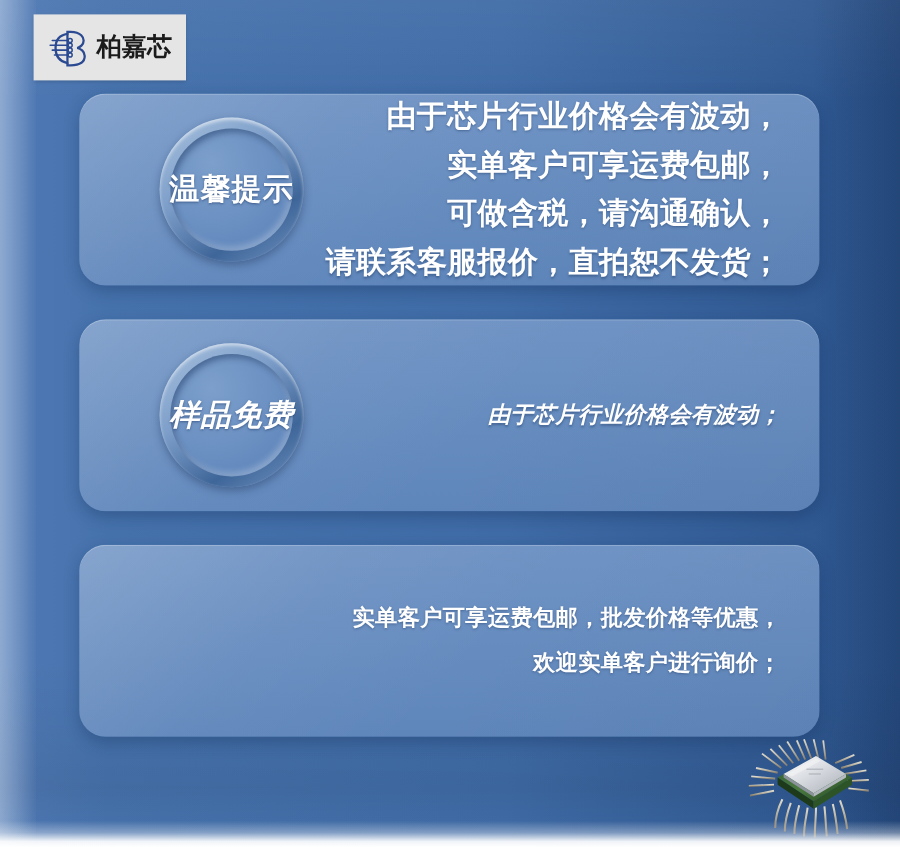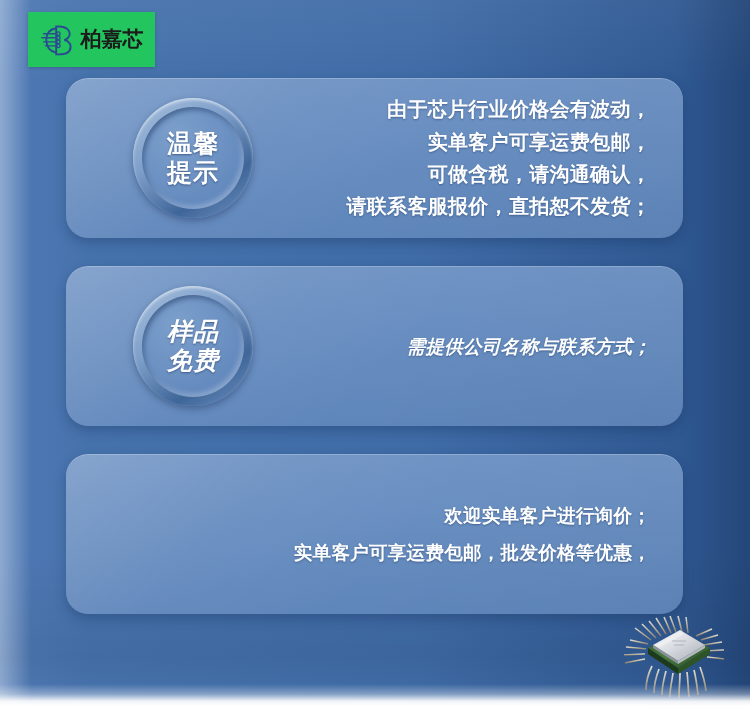--- a/index.html
+++ b/index.html
@@ -78,21 +78,21 @@
         rgba(10,30,66,0.22));
   }
 
   
   #logo-box {
     position: absolute;
     left: 28px;
     top: 12px;
     width: 127px;
     height: 55px;
-    background: #22c55e;
+    background: #e5e5e5;
     display: flex;
     align-items: center;
     justify-content: center;
     gap: 5px;
     box-shadow: 0 1px 3px rgba(0,0,0,0.18);
   }
   #logo-mark {
     width: 36px;
     height: 36px;
     flex: none;
@@ -155,21 +155,21 @@
     background:
       radial-gradient(circle at 34% 28%,
         #7c9fcb 0%,
         #6d92c3 45%,
         #6389bd 75%,
         #5d85ba 100%);
     box-shadow:
       inset 2px 3px 5px rgba(20,44,86,0.45),
       inset -2px -3px 5px rgba(255,255,255,0.28);
     display: flex;
-    flex-direction: column;
+    flex-direction: row;
     align-items: center;
     justify-content: center;
   }
   .badge-line {
     font-family: "DejaVu Sans", "Liberation Sans", sans-serif;
     font-size: 25px;
     font-weight: bold;
     color: #ffffff;
     line-height: 1.18;
     letter-spacing: 1px;
@@ -192,21 +192,21 @@
   .card-text .line {
     font-family: "DejaVu Sans", "Liberation Sans", sans-serif;
     font-size: 19px;
     font-weight: bold;
     color: #ffffff;
     line-height: 1.62;
     letter-spacing: 0.3px;
     white-space: nowrap;
     text-shadow: 0 1px 2px rgba(24,50,94,0.45);
   }
-  #card-1 .card-text .line { font-size: 20px; padding-left: 20px; }
+  #card-1 .card-text .line { font-size: 25px; padding-left: 20px; }
   #card-2 .card-text .line { font-size: 18.5px; line-height: 2.0; }
   #card-3 .card-text .line { font-size: 18.5px; line-height: 2.0; }
 
   
   #chip-photo {
     position: absolute;
     left: 604px;
     top: 612px;
     width: 132px;
     height: 92px;
@@ -262,28 +262,28 @@
   </div>
 
   <div class="card" id="card-2">
     <div class="badge">
       <div class="badge-inner">
         <span class="badge-line">样品</span>
         <span class="badge-line">免费</span>
       </div>
     </div>
     <div class="card-text">
-      <span class="line">需提供公司名称与联系方式；</span>
+      <span class="line">由于芯片行业价格会有波动；</span>
     </div>
   </div>
 
   <div class="card" id="card-3">
     <div class="card-text">
+      <span class="line">实单客户可享运费包邮，批发价格等优惠，</span>
       <span class="line">欢迎实单客户进行询价；</span>
-      <span class="line">实单客户可享运费包邮，批发价格等优惠，</span>
     </div>
   </div>
 
   <div id="chip-photo">
     <svg viewBox="0 0 132 92" width="132" height="92" aria-hidden="true">
       <defs>
         <linearGradient id="lidG" x1="0" y1="0" x2="1" y2="1">
           <stop offset="0%" stop-color="#fdfdfd"></stop>
           <stop offset="45%" stop-color="#dadde2"></stop>
           <stop offset="100%" stop-color="#a8adb6"></stop>

